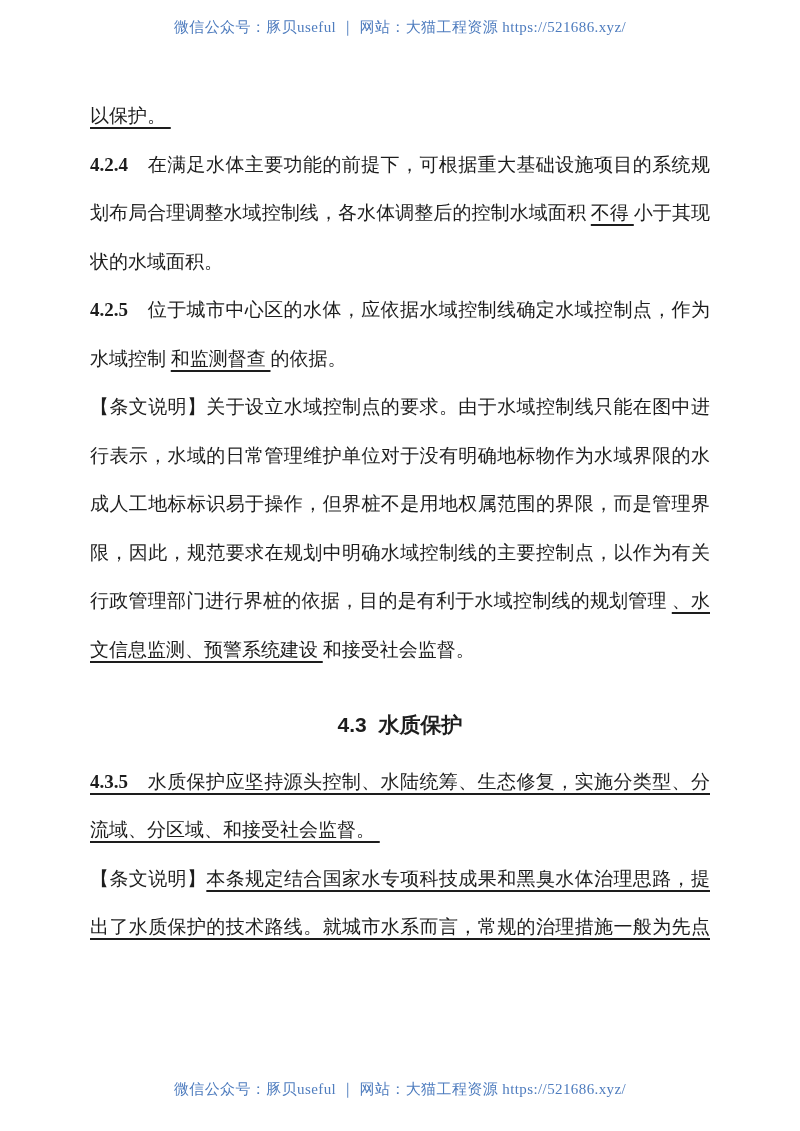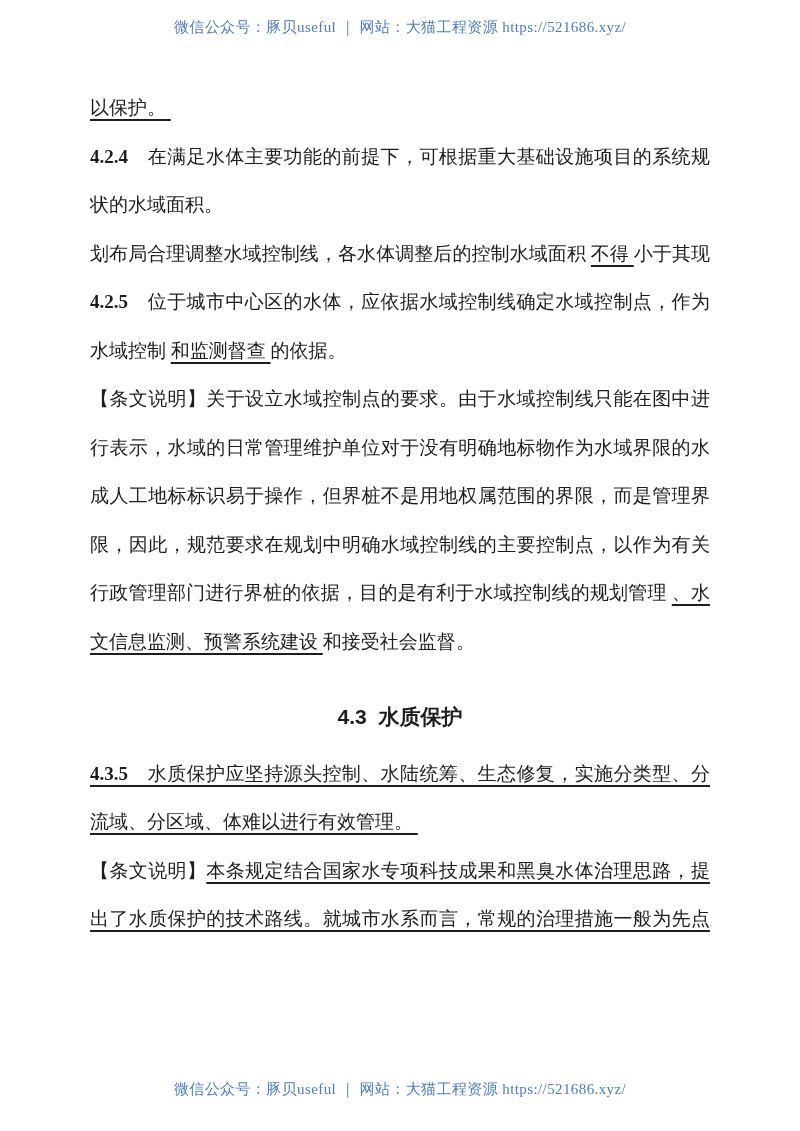--- a/index.html
+++ b/index.html
@@ -8,21 +8,21 @@
     position:relative;width:800px;height:1131px;margin:0 auto;overflow:hidden;
     font-family:"Liberation Serif","DejaVu Serif",serif;
   }
   .watermark{
     position:absolute;left:0;width:100%;text-align:center;
     font-size:15px;line-height:22px;letter-spacing:0.4px;white-space:pre;
   }
   .watermark.top{top:16px;}
   .watermark.bottom{top:1078px;}
   .doc{
-    position:absolute;top:84px;left:90px;width:620px;
+    position:absolute;top:92px;left:90px;width:620px;
     font-size:19px;
   }
   .para{margin:0;}
   .line{
     height:48.5px;line-height:48.5px;white-space:pre-wrap;overflow:hidden;
   }
   .fill{
     text-align:justify;text-align-last:justify;
     text-justify:inter-character;
   }
@@ -43,41 +43,41 @@
 
 <div class="page" style="background: rgb(255, 255, 255); border-radius: 24px;">
   <div class="watermark top" style="color: rgb(78, 124, 190);">微信公众号：豚贝useful ｜ 网站：大猫工程资源 https://521686.xyz/</div>
 
   <div class="doc" style="color: rgb(29, 29, 29);">
       <div class="para body">
         <div class="line"><span class="u">以保护。 </span></div>
       </div>
       <div class="para body">
         <div class="line fill"><span class="b ">4.2.4</span><span class="">　在满足水体主要功能的前提下，可根据重大基础设施项目的系统规</span></div>
+        <div class="line fill"><span class="">划布局合理调整水域控制线，各水体调整后的控制水域面积 </span><span class="u">不得 </span><span class="">小于其现</span></div>
         <div class="line"><span class="">状的水域面积。</span></div>
-        <div class="line fill"><span class="">划布局合理调整水域控制线，各水体调整后的控制水域面积 </span><span class="u">不得 </span><span class="">小于其现</span></div>
       </div>
       <div class="para body">
         <div class="line fill"><span class="b ">4.2.5</span><span class="">　位于城市中心区的水体，应依据水域控制线确定水域控制点，作为</span></div>
         <div class="line"><span class="">水域控制 </span><span class="u">和监测督查 </span><span class="">的依据。</span></div>
       </div>
       <div class="para body">
         <div class="line fill"><span class="">【条文说明】关于设立水域控制点的要求。由于水域控制线只能在图中进</span></div>
         <div class="line fill"><span class="">行表示，水域的日常管理维护单位对于没有明确地标物作为水域界限的水</span></div>
         <div class="line fill"><span class="">成人工地标标识易于操作，但界桩不是用地权属范围的界限，而是管理界</span></div>
         <div class="line fill"><span class="">限，因此，规范要求在规划中明确水域控制线的主要控制点，以作为有关</span></div>
         <div class="line fill"><span class="">行政管理部门进行界桩的依据，目的是有利于水域控制线的规划管理 </span><span class="u">、水</span></div>
         <div class="line"><span class="u">文信息监测、预警系统建设 </span><span class="">和接受社会监督。</span></div>
       </div>
       <div class="para heading">
         <div class="line"><span class="b ">4.3  水质保护</span></div>
       </div>
       <div class="para body">
         <div class="line fill"><span class="b u">4.3.5</span><span class="u">　水质保护应坚持源头控制、水陆统筹、生态修复，实施分类型、分</span></div>
-        <div class="line"><span class="u">流域、分区域、体难以进行有效管理。 </span></div>
+        <div class="line"><span class="u">流域、分区域、和接受社会监督。 </span></div>
       </div>
       <div class="para body">
         <div class="line fill"><span class="">【条文说明】</span><span class="u">本条规定结合国家水专项科技成果和黑臭水体治理思路，提</span></div>
         <div class="line fill"><span class="u">出了水质保护的技术路线。就城市水系而言，常规的治理措施一般为先点</span></div>
       </div>
     </div>
 
   <div class="watermark bottom" style="color: rgb(78, 124, 190);">微信公众号：豚贝useful ｜ 网站：大猫工程资源 https://521686.xyz/</div>
 </div>
 

